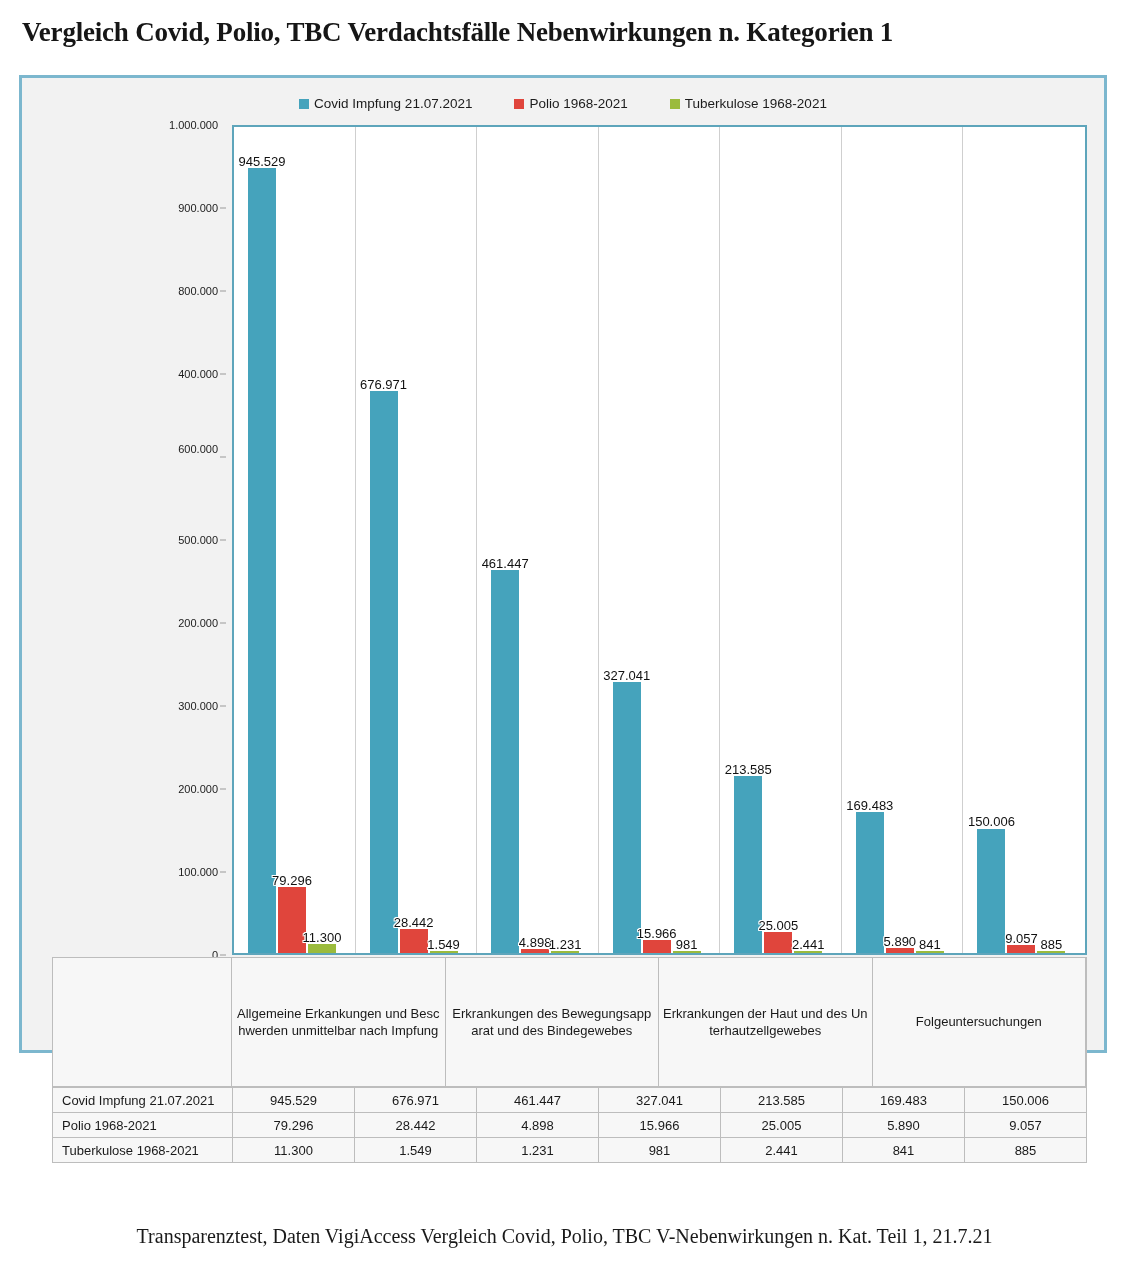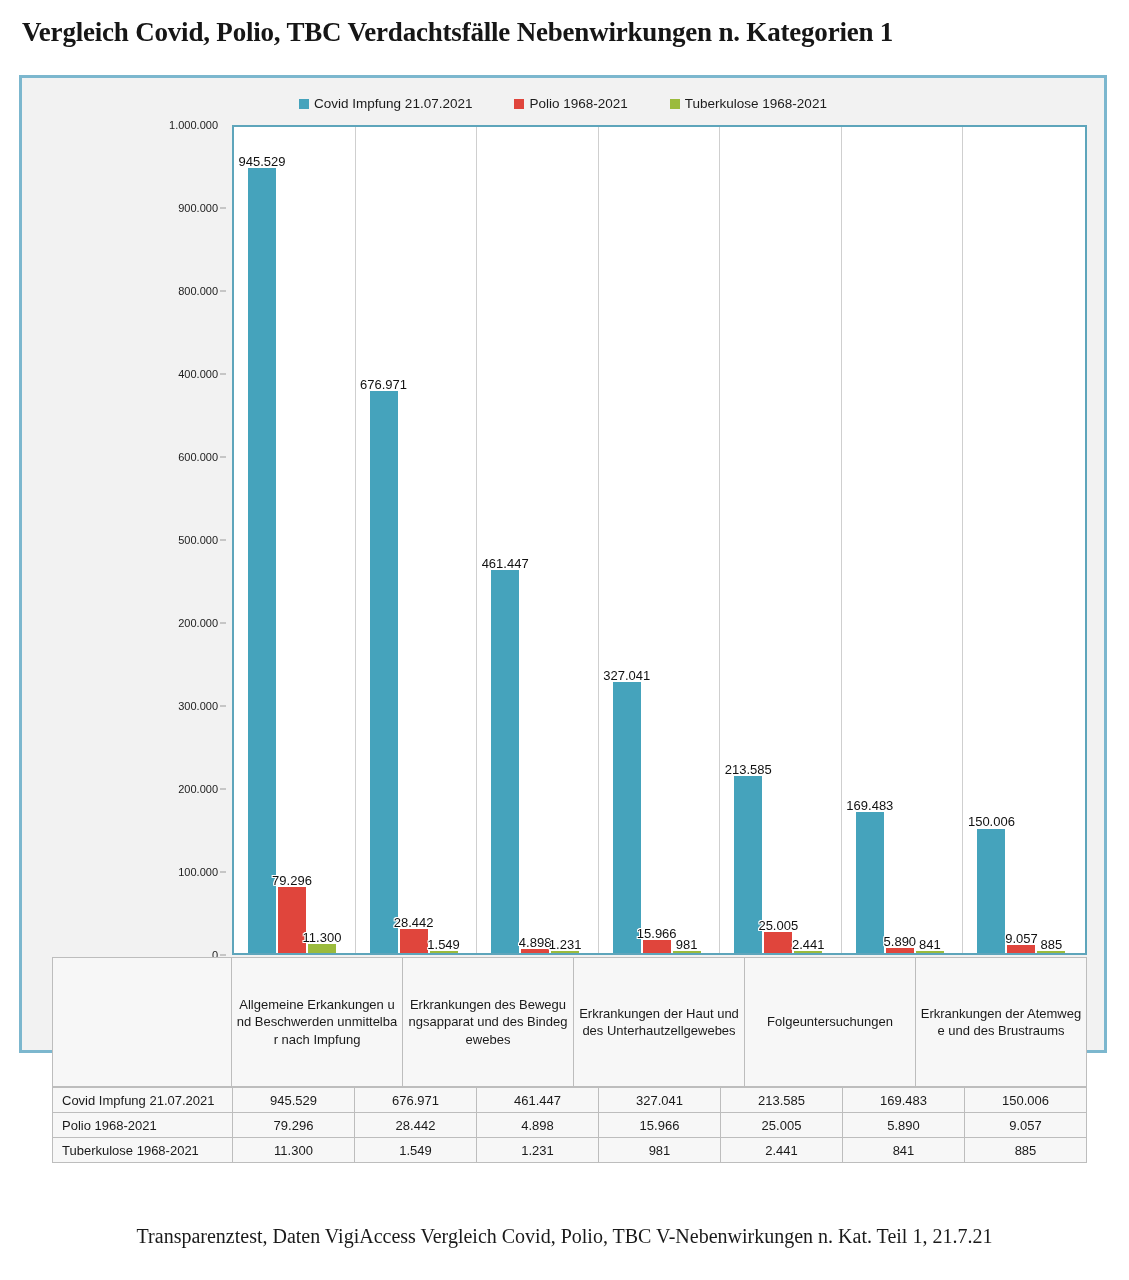--- a/index.html
+++ b/index.html
@@ -243,21 +243,21 @@
         <div class="y-tick" style="top: 747px;">100.000</div>
         <div class="y-tick-mark" style="top: 747px;"></div>
         <div class="y-tick" style="top: 664px;">200.000</div>
         <div class="y-tick-mark" style="top: 664px;"></div>
         <div class="y-tick" style="top: 581px;">300.000</div>
         <div class="y-tick-mark" style="top: 581px;"></div>
         <div class="y-tick" style="top: 498px;">200.000</div>
         <div class="y-tick-mark" style="top: 498px;"></div>
         <div class="y-tick" style="top: 415px;">500.000</div>
         <div class="y-tick-mark" style="top: 415px;"></div>
-        <div class="y-tick" style="top: 332px;">600.000</div>
+        <div class="y-tick" style="top: 324px;">600.000</div>
         <div class="y-tick-mark" style="top: 332px;"></div>
         <div class="y-tick" style="top: 249px;">400.000</div>
         <div class="y-tick-mark" style="top: 249px;"></div>
         <div class="y-tick" style="top: 166px;">800.000</div>
         <div class="y-tick-mark" style="top: 166px;"></div>
         <div class="y-tick" style="top: 83px;">900.000</div>
         <div class="y-tick-mark" style="top: 83px;"></div>
         <div class="y-tick" style="top: 0px;">1.000.000</div>
       </div>
     <div class="plot-area">
@@ -314,21 +314,20 @@
         </div>
     </div>
   </div>
 
   <div class="xcat-strip" id="xcat-root">
     <div class="xcat-spacer"></div>
   <div class="xcat-cell">Allgemeine Erkankungen und Beschwerden unmittelbar nach Impfung</div>
       <div class="xcat-cell">Erkrankungen des Bewegungsapparat und des Bindegewebes</div>
       <div class="xcat-cell">Erkrankungen der Haut und des Unterhautzellgewebes</div>
       <div class="xcat-cell">Folgeuntersuchungen</div>
-      <div class="xcat-cell last">Erkrankungen der Atemwege und des Brustraums</div>
     </div>
 
   <table class="data-table">
     <tbody id="table-root">
         <tr>
           <td class="row-head">Covid Impfung 21.07.2021</td>
           <td>945.529</td>
           <td>676.971</td>
           <td>461.447</td>
           <td>327.041</td>

